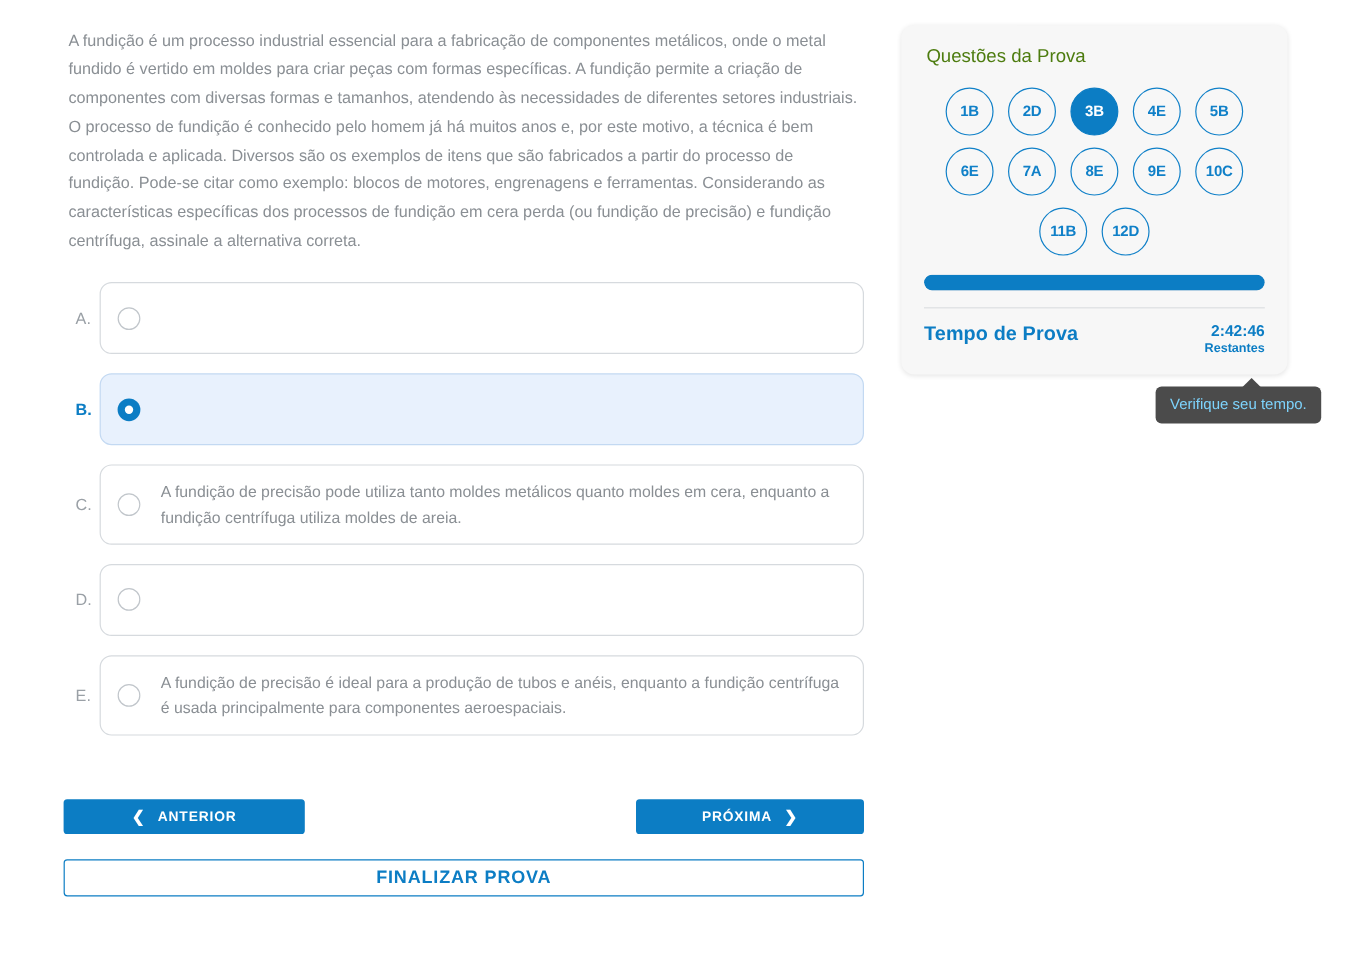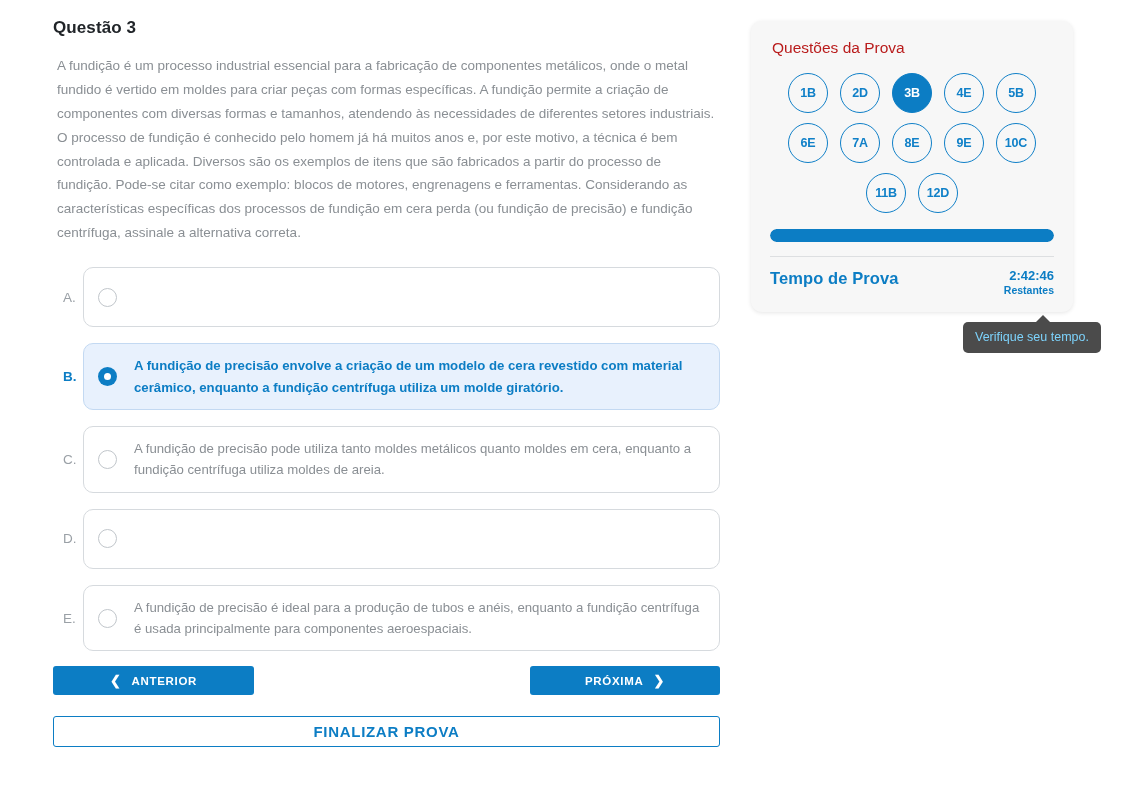--- a/index.html
+++ b/index.html
@@ -191,21 +191,21 @@
     top: 21px;
     width: 322px;
     background: #f7f7f7;
     border-radius: 11px;
     padding: 18px 19px 16px 19px;
     box-shadow: 0 1px 4px rgba(0,0,0,.10);
   }
 
   .panel-title {
     font-size: 15.5px;
-    color: #b91c1c;
+    color: #4d7c0f;
     margin: 0 0 16px 2px;
   }
 
   .qgrid {
     display: flex;
     flex-wrap: wrap;
     justify-content: center;
     gap: 10px 12px;
     margin-bottom: 16px;
   }
@@ -305,37 +305,35 @@
     border-right: 8px solid transparent;
     border-bottom: 8px solid #4b4b4b;
   }
 </style>
 </head>
 <body>
 
 <div class="page">
 
   <div class="question-col">
-    <h1 class="question-title">Questão 3</h1>
     <p class="question-text">A fundição é um processo industrial essencial para a fabricação de componentes metálicos, onde o metal fundido é vertido em moldes para criar peças com formas específicas. A fundição permite a criação de componentes com diversas formas e tamanhos, atendendo às necessidades de diferentes setores industriais. O processo de fundição é conhecido pelo homem já há muitos anos e, por este motivo, a técnica é bem controlada e aplicada. Diversos são os exemplos de itens que são fabricados a partir do processo de fundição. Pode-se citar como exemplo: blocos de motores, engrenagens e ferramentas. Considerando as características específicas dos processos de fundição em cera perda (ou fundição de precisão) e fundição centrífuga, assinale a alternativa correta.</p>
 
     <div class="options">
 
       <div class="option-row" id="opt-0">
         <div class="option-letter">A.</div>
         <div class="option-box">
           <span class="radio"></span>
         </div>
       </div>
 
       <div class="option-row selected" id="opt-1">
         <div class="option-letter">B.</div>
         <div class="option-box">
           <span class="radio on"></span>
-          <span class="option-text">A fundição de precisão envolve a criação de um modelo de cera revestido com material cerâmico, enquanto a fundição centrífuga utiliza um molde giratório.</span>
         </div>
       </div>
 
       <div class="option-row" id="opt-2">
         <div class="option-letter">C.</div>
         <div class="option-box">
           <span class="radio"></span>
           <span class="option-text">A fundição de precisão pode utiliza tanto moldes metálicos quanto moldes em cera, enquanto a fundição centrífuga utiliza moldes de areia.</span>
         </div>
       </div>

